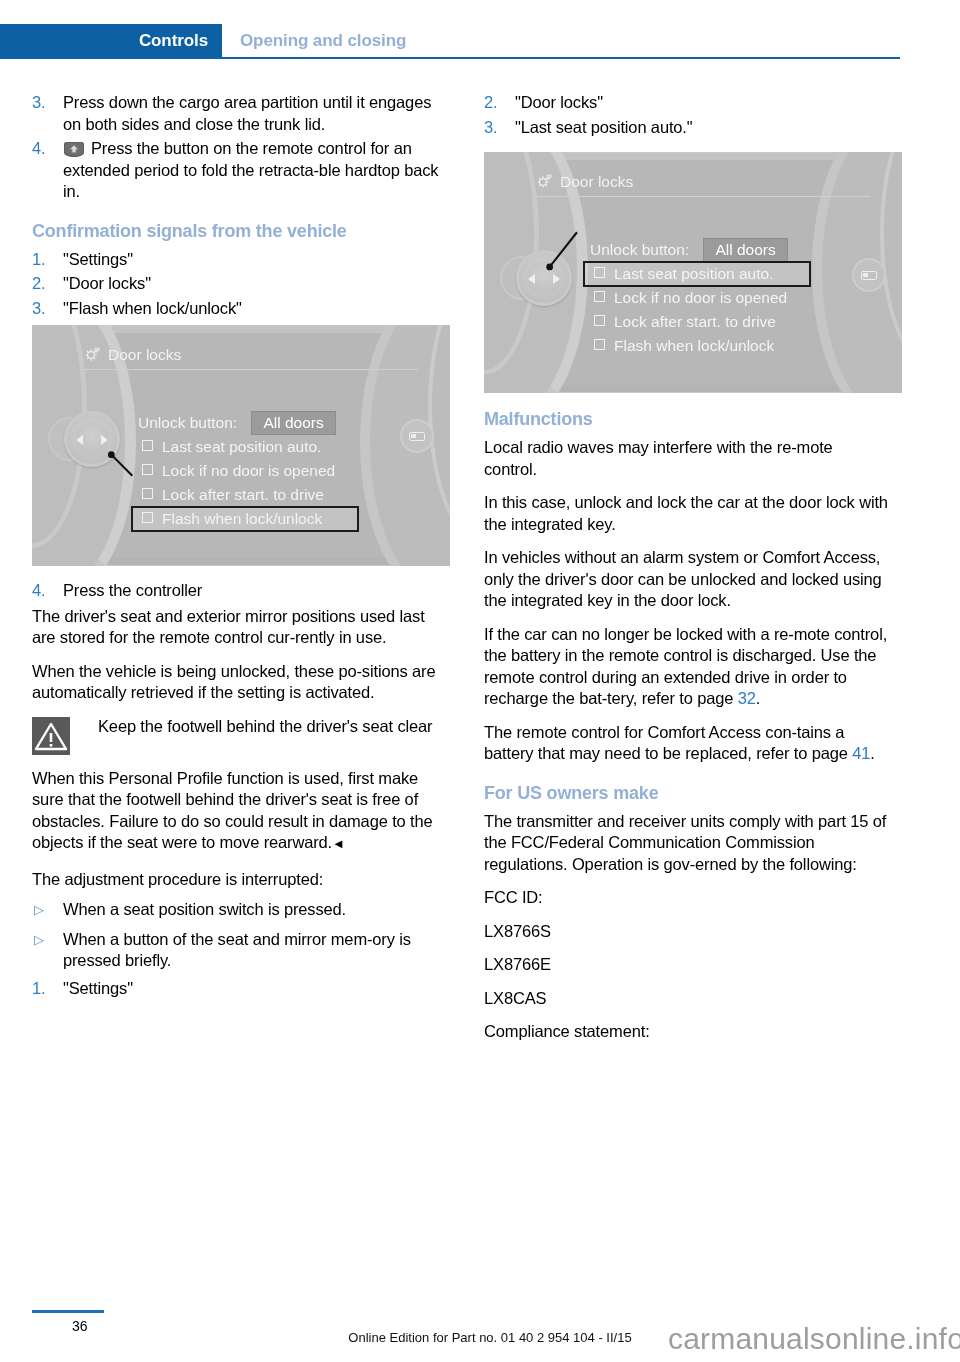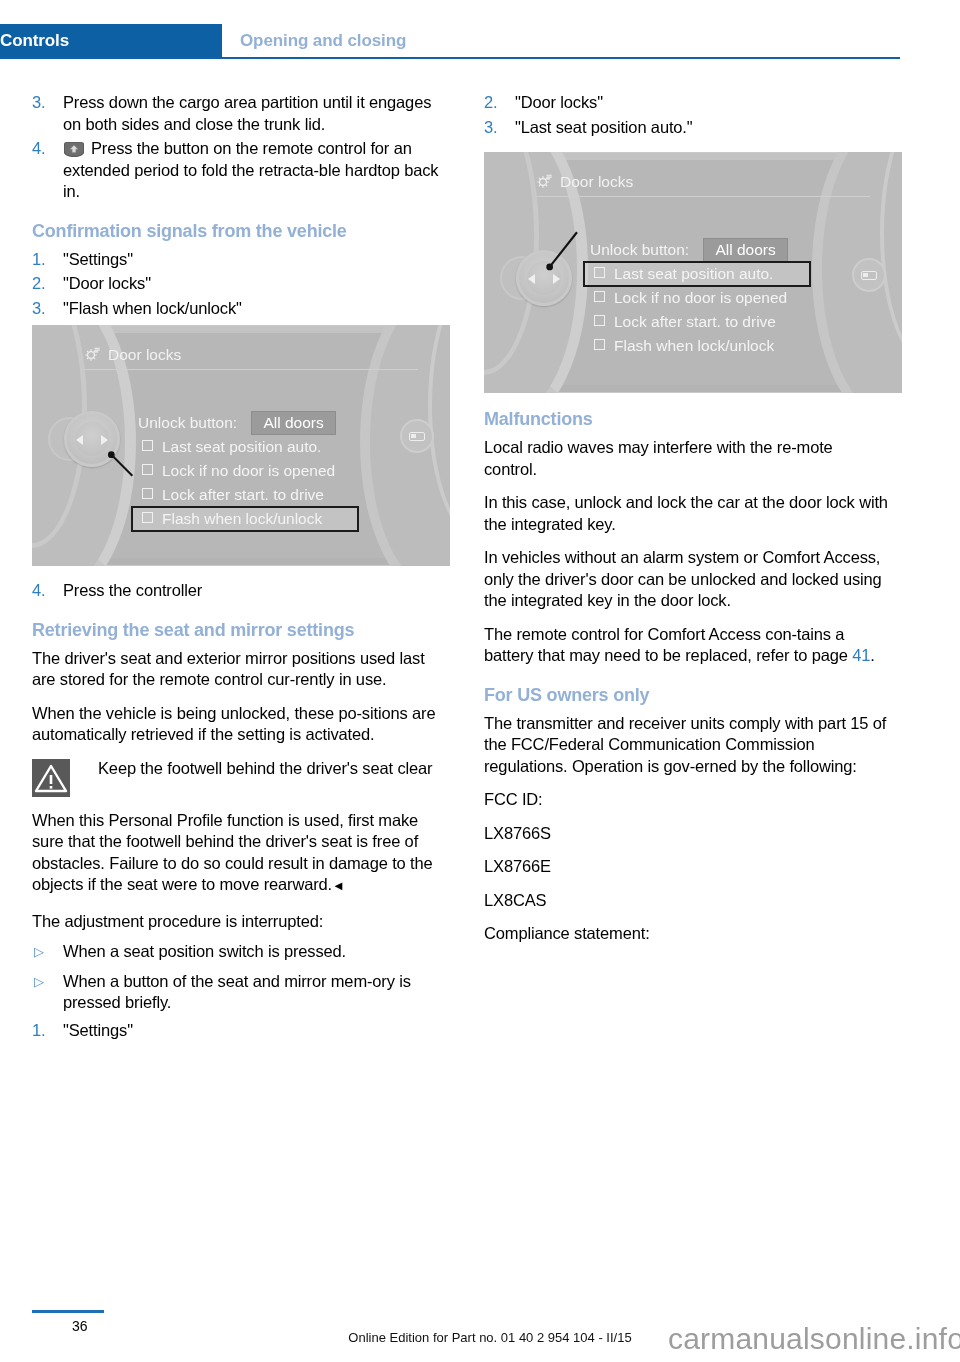--- a/index.html
+++ b/index.html
@@ -36,21 +36,21 @@
     position: absolute;
     left: 0;
     top: 0;
     width: 222px;
     height: 34px;
     background: #0e60a4;
     color: #ffffff;
     font-weight: bold;
     font-size: 17px;
     line-height: 34px;
-    text-align: left;
+    text-align: right;
     padding-right: 14px;
     box-sizing: border-box;
     letter-spacing: -0.1px;
   }
   #header-section {
     position: absolute;
     left: 240px;
     top: 0;
     height: 34px;
     line-height: 34px;
@@ -474,21 +474,20 @@
         <circle cx="66" cy="113" r="3.2" fill="#111"></circle>
       </svg>
     </div>
   </div>
 
   <div class="li" style="margin-bottom:4px;">
     <span class="marker">4.</span>
     <span class="li-body">Press the controller</span>
   </div>
 
-  <div class="heading">Retrieving the seat and mirror settings</div>
 
   <p class="para">The driver's seat and exterior mirror positions used last are stored for the remote control cur‑rently in use.</p>
   <p class="para">When the vehicle is being unlocked, these po‑sitions are automatically retrieved if the setting is activated.</p>
 
   <div class="note">
     <span class="warn-icon">
       <svg viewBox="0 0 38 38" width="38" height="38">
         <rect x="0" y="0" width="38" height="38" fill="#595959"></rect>
         <path d="M19 7 L34 32 L4 32 Z" fill="none" stroke="#ffffff" stroke-width="2.4" stroke-linejoin="round"></path>
         <rect x="17.7" y="16" width="2.6" height="9" fill="#ffffff"></rect>
@@ -587,24 +586,25 @@
       </svg>
     </div>
   </div>
 
   <div class="heading tight">Malfunctions</div>
 
   <p class="para">Local radio waves may interfere with the re‑mote control.</p>
   <p class="para">In this case, unlock and lock the car at the door lock with the integrated key.</p>
   <p class="para">In vehicles without an alarm system or Comfort Access, only the driver's door can be unlocked and locked using the integrated key in the door lock.</p>
 
+  <p class="para"><span>If the car can no longer be locked with a re‑mote control, the battery in the remote control is discharged. Use the remote control during an extended drive in order to recharge the bat‑tery, refer to page </span><span class="pageref">32</span><span>.</span></p>
 
   <p class="para"><span>The remote control for Comfort Access con‑tains a battery that may need to be replaced, refer to page </span><span class="pageref">41</span><span>.</span></p>
 
-  <div class="heading">For US owners only</div>
+  <div class="heading">For US owners make</div>
 
   <p class="para">The transmitter and receiver units comply with part 15 of the FCC/Federal Communication Commission regulations. Operation is gov‑erned by the following:</p>
   <p class="para">FCC ID:</p>
   <p class="para">LX8766S</p>
   <p class="para">LX8766E</p>
   <p class="para">LX8CAS</p>
   <p class="para">Compliance statement:</p>
 </div>
 
 <div id="footer-rule"></div>

